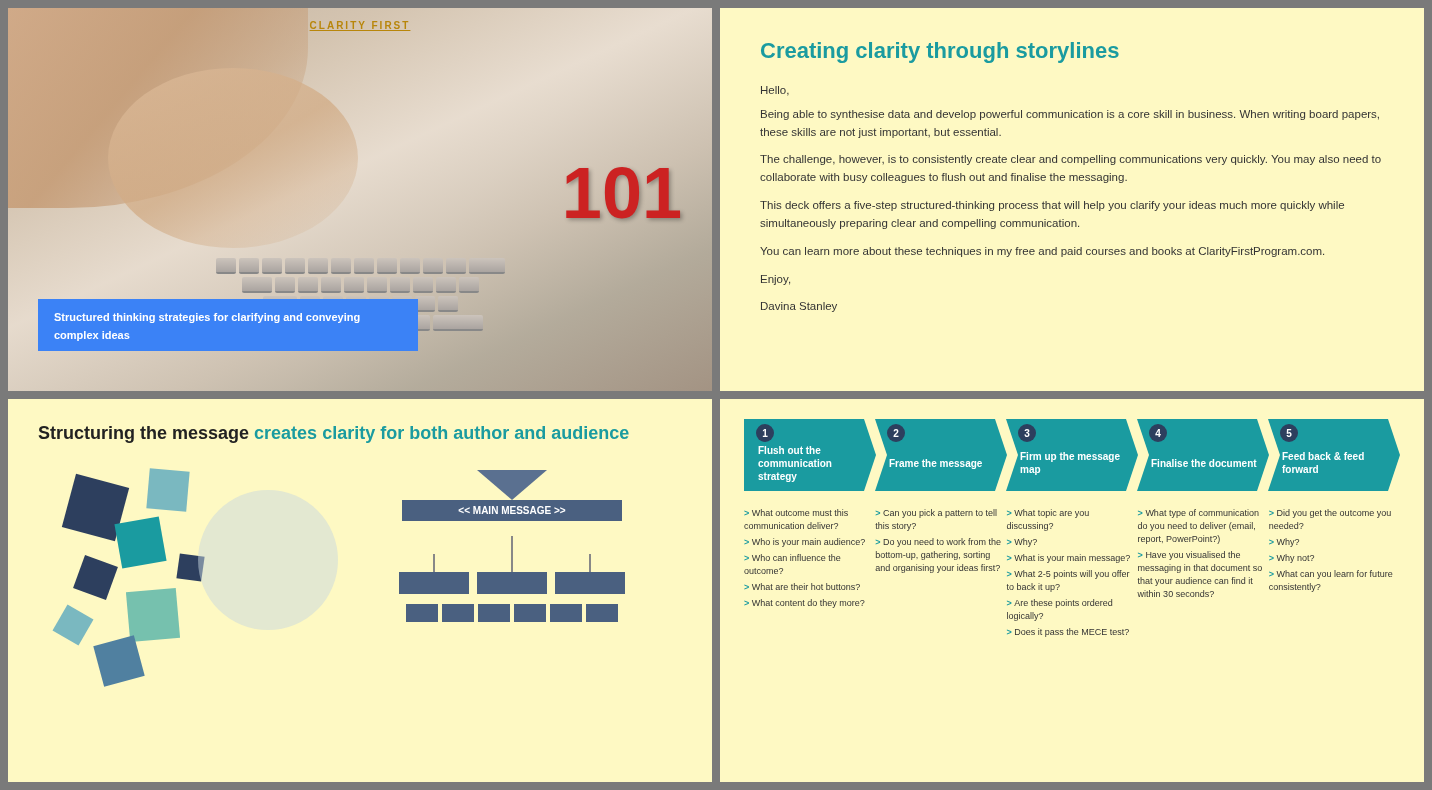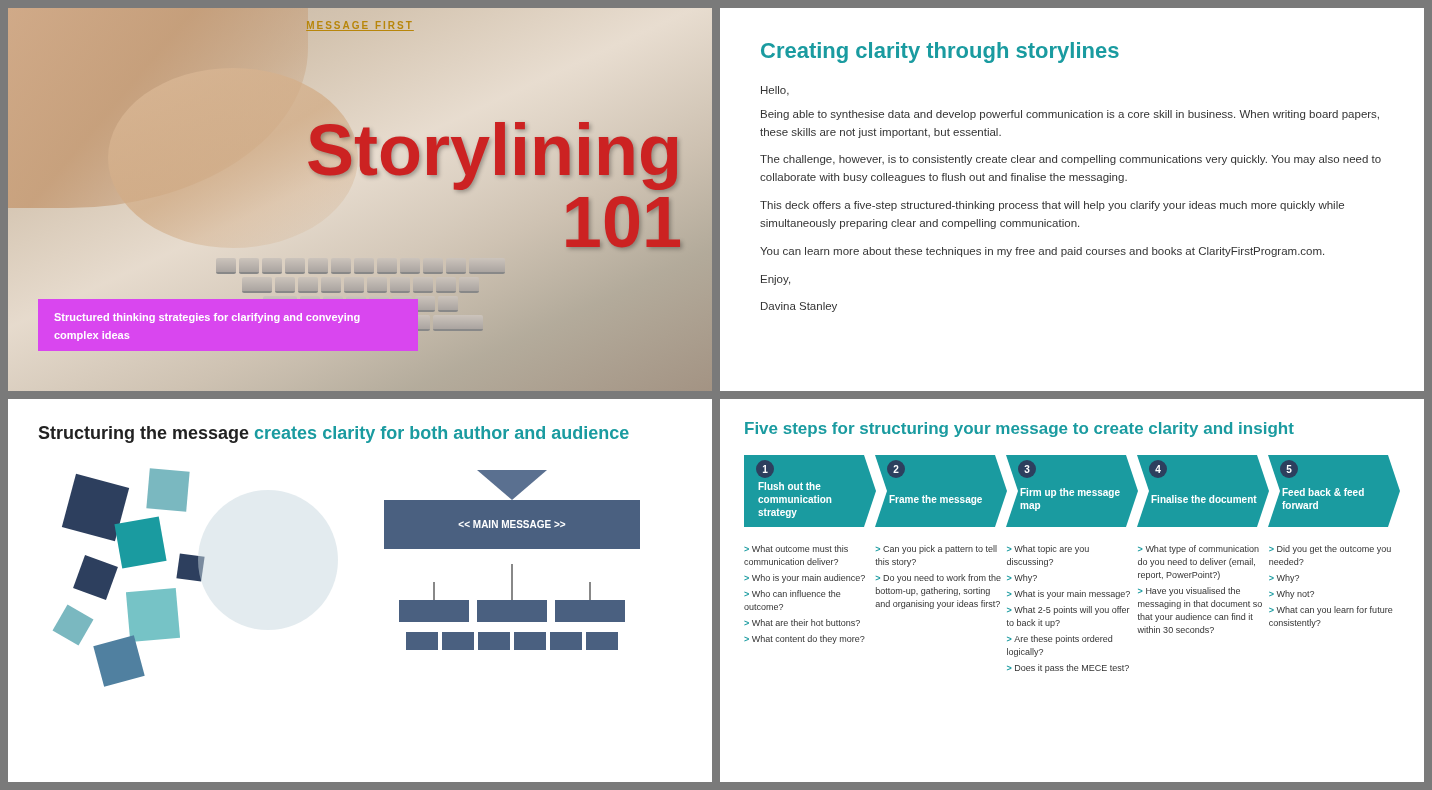--- a/index.html
+++ b/index.html
@@ -9,21 +9,21 @@
       height: 790px;
       display: grid;
       grid-template-columns: 1fr 1fr;
       grid-template-rows: 1fr 1fr;
       gap: 8px;
       padding: 8px;
       font-family: Arial, sans-serif;
       overflow: hidden;
     }
     .slide {
-      background: #ffffff;
+      background: #fef9c3;
       position: relative;
       overflow: hidden;
     }
 
     
     #slide1 {
       background: #fff;
     }
     .slide1-img-overlay {
       position: absolute;
@@ -51,21 +51,21 @@
       font-size: 72px;
       font-weight: 900;
       line-height: 1;
       text-align: right;
       text-shadow: 2px 2px 4px rgba(0,0,0,0.3);
     }
     .slide1-subtitle-bar {
       position: absolute;
       bottom: 40px;
       left: 30px;
-      background: #d946ef;
+      background: #3b82f6;
       padding: 8px 16px;
       width: 380px;
     }
     .slide1-subtitle-text {
       color: #fff;
       font-size: 11px;
       font-weight: 600;
     }
     
     .keyboard-sim {
@@ -255,23 +255,22 @@
         <div style="background:linear-gradient(180deg,#ccc4bc 0%,#aaa4a0 100%);width:20px;height:16px;border-radius:2px;border-bottom:2px solid #888;"></div>
       </div>
       <div style="display:flex;gap:3px;justify-content:center;">
         <div style="background:linear-gradient(180deg,#ccc4bc 0%,#aaa4a0 100%);width:50px;height:16px;border-radius:2px;border-bottom:2px solid #888;"></div>
         <div style="background:linear-gradient(180deg,#ccc4bc 0%,#aaa4a0 100%);width:140px;height:16px;border-radius:2px;border-bottom:2px solid #888;"></div>
         <div style="background:linear-gradient(180deg,#ccc4bc 0%,#aaa4a0 100%);width:50px;height:16px;border-radius:2px;border-bottom:2px solid #888;"></div>
       </div>
     </div>
   </div>
 
-  <div class="slide1-clarity">MESSAGE FIRST</div>
+  <div class="slide1-clarity">CLARITY FIRST</div>
   <div class="slide1-title">
-    <div>Storylining</div>
     <div>101</div>
   </div>
   <div class="slide1-subtitle-bar">
     <span class="slide1-subtitle-text">Structured thinking strategies for clarifying and conveying complex ideas</span>
   </div>
 </div>
 
 <div class="slide" id="slide2">
   <h1 class="slide2-title">Creating clarity through storylines</h1>
   <div class="slide2-body">
@@ -302,21 +301,21 @@
     <div class="shape sq7"></div>
 
     <div class="shape circle-bg"></div>
 
     <div class="hierarchy">
 
       <div style="display:flex;justify-content:center;margin-bottom:0;">
         <div style="width:0;height:0;border-left:35px solid transparent;border-right:35px solid transparent;border-top:30px solid #5a7090;"></div>
       </div>
 
-      <div style="background:#4a6080;color:#fff;padding:19px 10px;font-size:10px;font-weight:700;text-align:center;width:256px;margin:0 auto 15px auto;">&lt;&lt; MAIN MESSAGE &gt;&gt;</div>
+      <div style="background:#4a6080;color:#fff;padding:5px 10px;font-size:10px;font-weight:700;text-align:center;width:220px;margin:0 auto 15px auto;">&lt;&lt; MAIN MESSAGE &gt;&gt;</div>
 
       <div style="width:2px;height:18px;background:#888;margin:0 auto;"></div>
 
       <div style="position:relative;width:260px;margin:0 auto;">
         <div style="position:absolute;top:0;left:50%;width:1px;height:1px;"></div>
         <div style="display:flex;justify-content:center;gap:8px;">
           <div style="display:flex;flex-direction:column;align-items:center;">
             <div style="width:2px;height:18px;background:#888;"></div>
             <div style="background:#4a6080;width:70px;height:22px;"></div>
           </div>
@@ -337,24 +336,20 @@
         <div style="background:#4a6080;width:32px;height:18px;"></div>
         <div style="background:#4a6080;width:32px;height:18px;"></div>
         <div style="background:#4a6080;width:32px;height:18px;"></div>
         <div style="background:#4a6080;width:32px;height:18px;"></div>
       </div>
     </div>
   </div>
 </div>
 
 <div class="slide" id="slide4">
-  <h2 class="slide4-title">
-    <span>Five steps for structuring your message to</span>
-    <span style="color: rgb(26, 155, 160);">create clarity and insight</span>
-  </h2>
 
   <div class="steps-row">
 
     <div class="step-arrow" style="clip-path:polygon(0 0, calc(100% - 12px) 0, 100% 50%, calc(100% - 12px) 100%, 0 100%); z-index:5;">
       <span class="step-num">1</span>
       <span class="step-label">Flush out the communication strategy</span>
     </div>
 
     <div class="step-arrow" style="z-index:4;">
       <span class="step-num">2</span>

